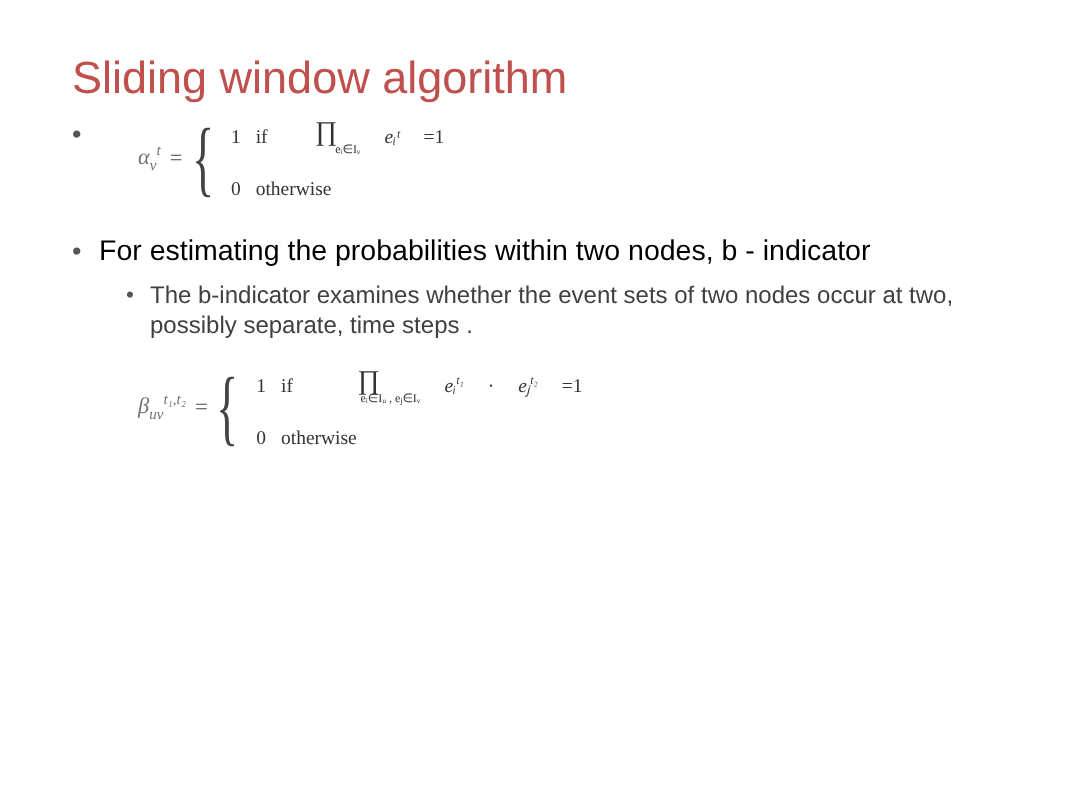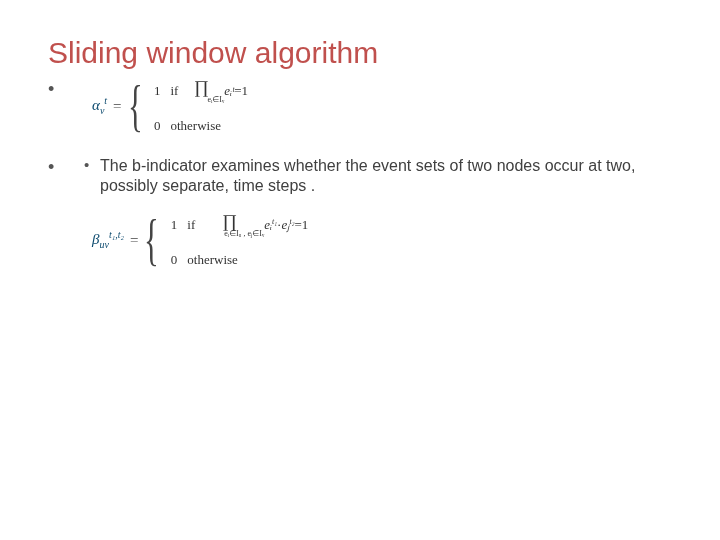--- a/index.html
+++ b/index.html
@@ -62,21 +62,21 @@
   .formula-block {
     margin: 8px 0 22px 26px;
     font-family: "Times New Roman", serif;
     display: flex;
     align-items: center;
     gap: 4px;
   }
   .lhs {
     font-style: italic;
     font-size: 15px;
-    color: #0c4a6e;
+    color: #737373;
     white-space: nowrap;
   }
   .lhs sub { font-size: 10px; font-style: italic; }
   .lhs sup { font-size: 10px; font-style: italic; }
   .eq { font-size: 15px; color: #444; margin: 0 2px; }
   .brace {
     font-size: 56px;
     line-height: 0.9;
     color: #444;
     transform: scaleX(0.55);
@@ -90,21 +90,21 @@
     color: #333;
     font-family: "Times New Roman", serif;
   }
   .case-row {
     display: flex;
     align-items: center;
     gap: 10px;
     white-space: nowrap;
   }
   .case-val { width: 14px; text-align: right; }
-  .case-cond { display: flex; align-items: center; gap: 0; }
+  .case-cond { display: flex; align-items: center; gap: 16px; }
   .prod {
     display: inline-flex;
     flex-direction: column;
     align-items: center;
     line-height: 1;
   }
   .prod .psym { font-size: 18px; }
   .prod .psub { font-size: 8px; margin-top: 0; margin-left: 29px; }
   .term { font-style: italic; text-align: right; }
   .term sup { font-size: 8px; }
@@ -141,20 +141,21 @@
           </div>
           <div class="case-row">
             <span class="case-val">0</span>
             <span>otherwise</span>
           </div>
         </div>
       </div>
     </li>
 
     <li>
+      <span>For estimating the probabilities within two nodes, b - indicator</span>
       <ul class="l2">
         <li>
           <span>The b-indicator examines whether the event sets of two nodes occur at two, possibly separate, time steps .</span>
         </li>
       </ul>
 
       <div class="formula-block" style="margin-top:16px;">
         <span class="lhs">
           <span>β</span><sub>uv</sub><sup>t₁,t₂</sup>
         </span>

